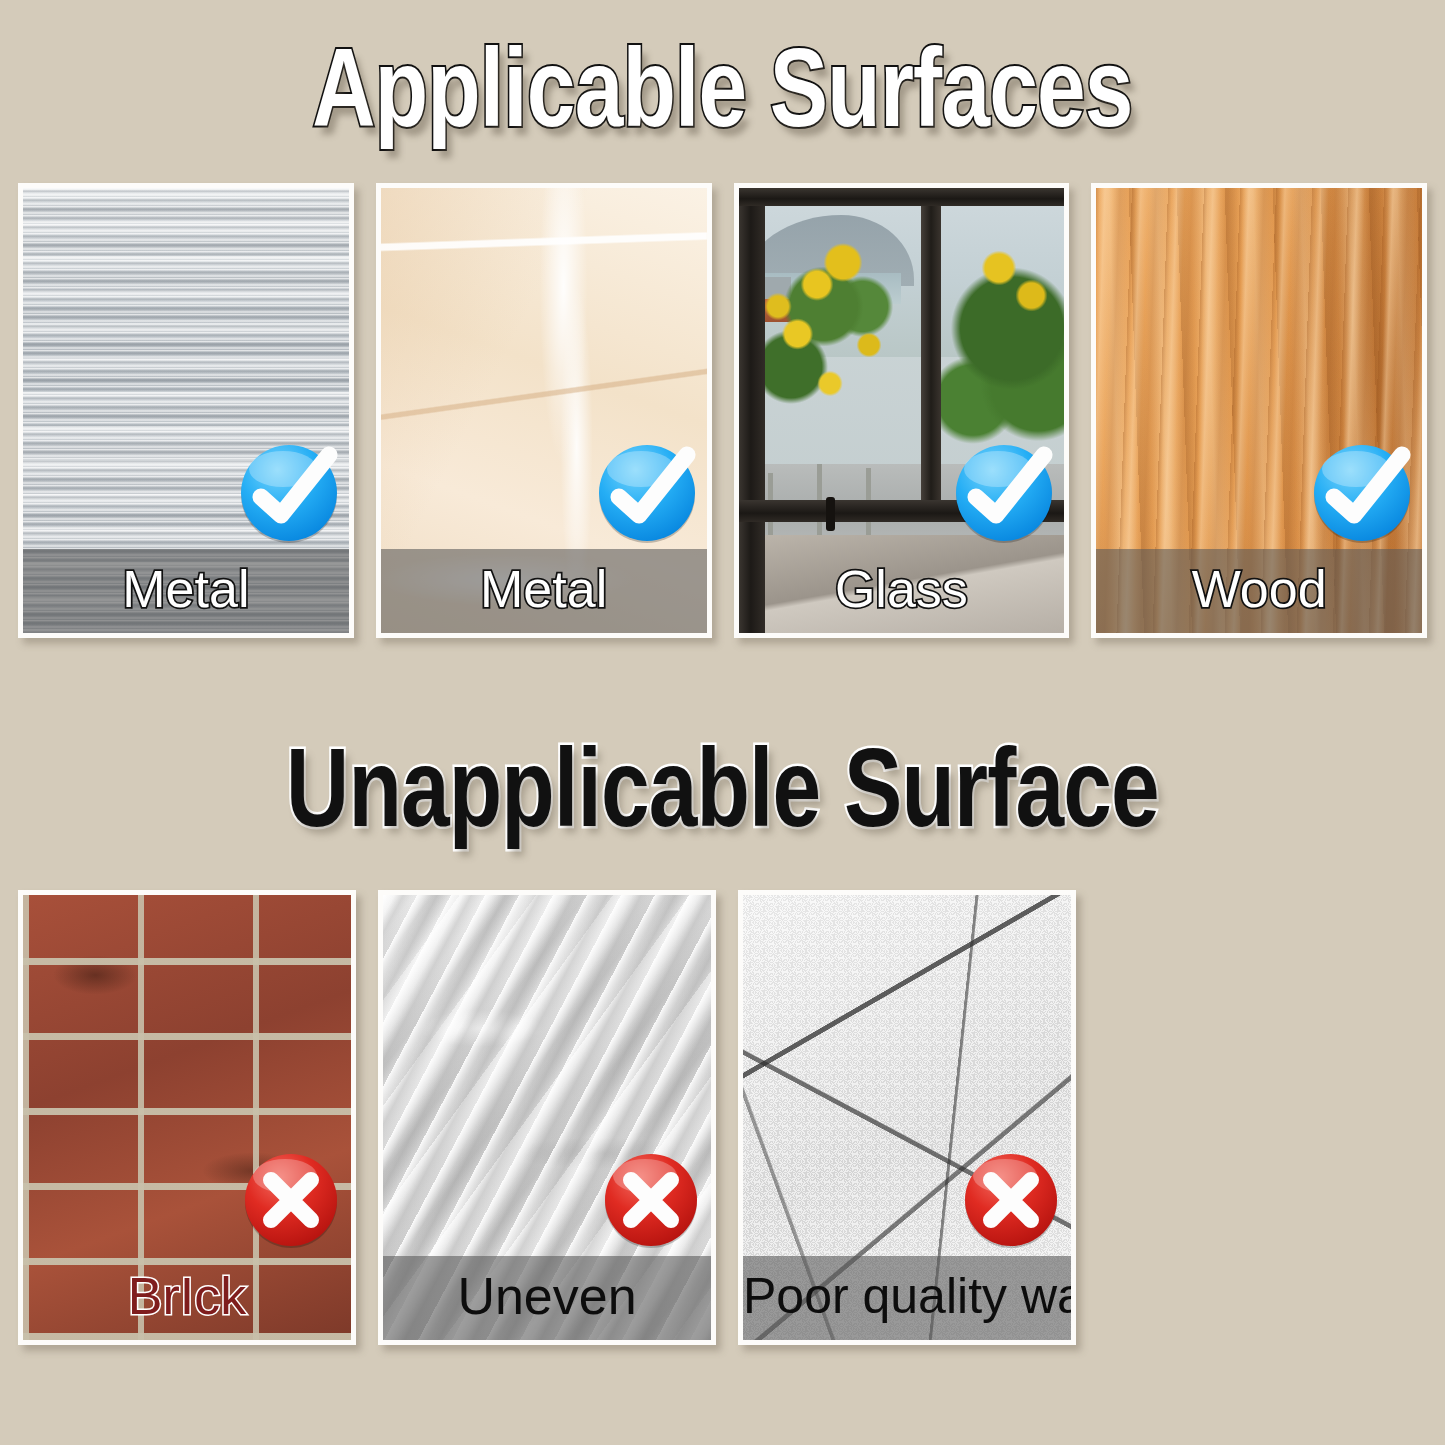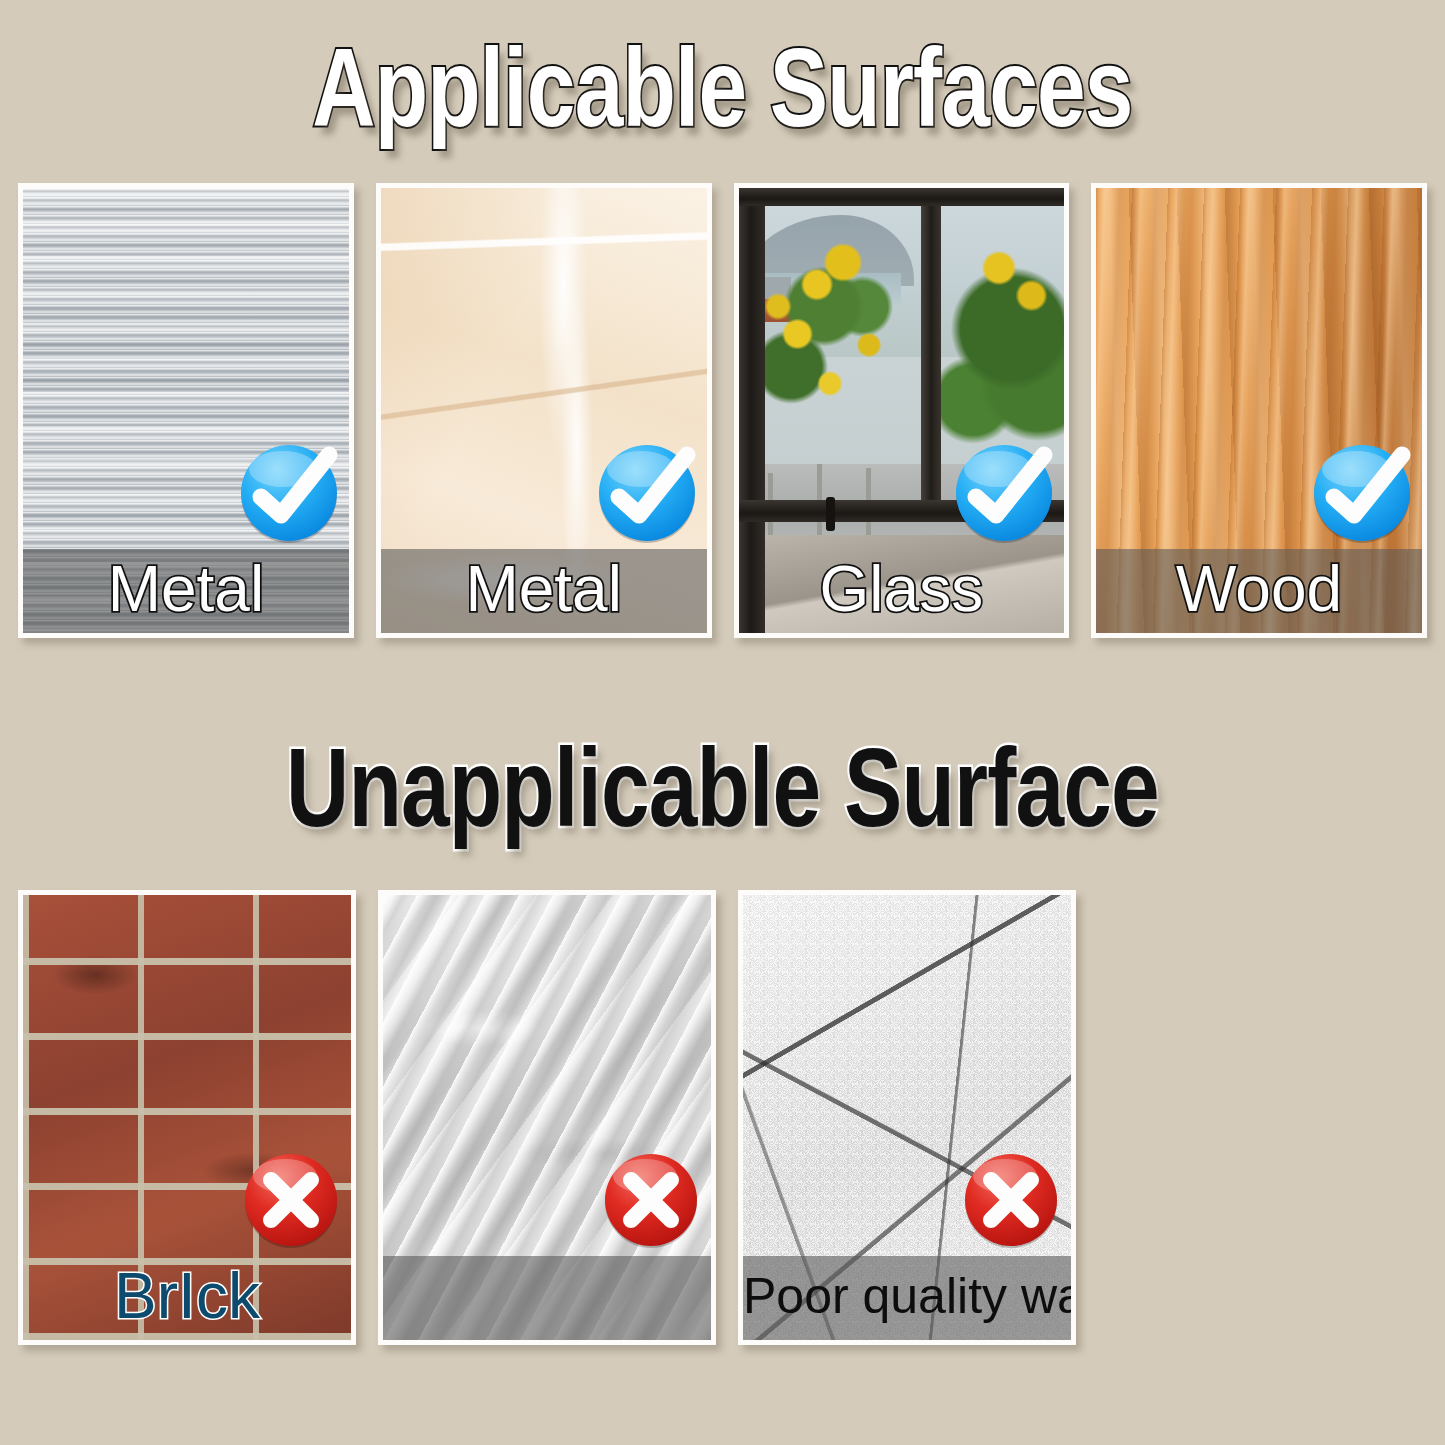--- a/index.html
+++ b/index.html
@@ -247,35 +247,35 @@
     background: rgba(88, 88, 88, 0.58);
   }
   .label-band.none { background: transparent; }
 
   .tile-label {
     position: absolute;
     left: 0; right: 0; bottom: 2px;
     text-align: center;
     font-family: "Liberation Sans", sans-serif;
     font-weight: 400;
-    font-size: 64px;
+    font-size: 52px;
     line-height: 84px;
     white-space: nowrap;
   }
   .label-white {
     color: #ffffff;
     -webkit-text-stroke: 3.5px #111111;
     paint-order: stroke fill;
   }
   .label-black {
     color: #0d0d0d;
     -webkit-text-stroke: 0;
   }
   .label-black-outline {
-    color: #0c4a6e;
+    color: #7f1d1d;
     -webkit-text-stroke: 3px #ffffff;
     paint-order: stroke fill;
   }
   .label-small { font-size: 50px; }
 
   
   .badge {
     position: absolute;
     right: 8px;
     bottom: 88px;
@@ -434,20 +434,21 @@
             <stop offset="100%" stop-color="#b2110d"></stop>
           </radialGradient>
         </defs>
         <circle cx="52" cy="54" r="46" fill="rgba(0,0,0,0.22)"></circle>
         <circle cx="52" cy="52" r="46" fill="url(#xg3)"></circle>
         <ellipse cx="46" cy="28" rx="32" ry="17" fill="rgba(255,255,255,0.26)"></ellipse>
         <path d="M32 32 L72 72 M72 32 L32 72" stroke="#fdfdfd" stroke-width="16" stroke-linecap="round" fill="none"></path>
       </svg>
     </div>
     <div class="label-band"></div>
+    <div class="tile-label label-black">Uneven</div>
   </div>
 
   <div class="tile">
     <div class="tile-texture tex-cracked"></div>
     <div class="badge">
       <svg viewBox="0 0 104 104" aria-hidden="true">
         <defs>
           <radialGradient id="xg4" cx="38%" cy="26%" r="82%">
             <stop offset="0%" stop-color="#f26b60"></stop>
             <stop offset="45%" stop-color="#e02b22"></stop>

